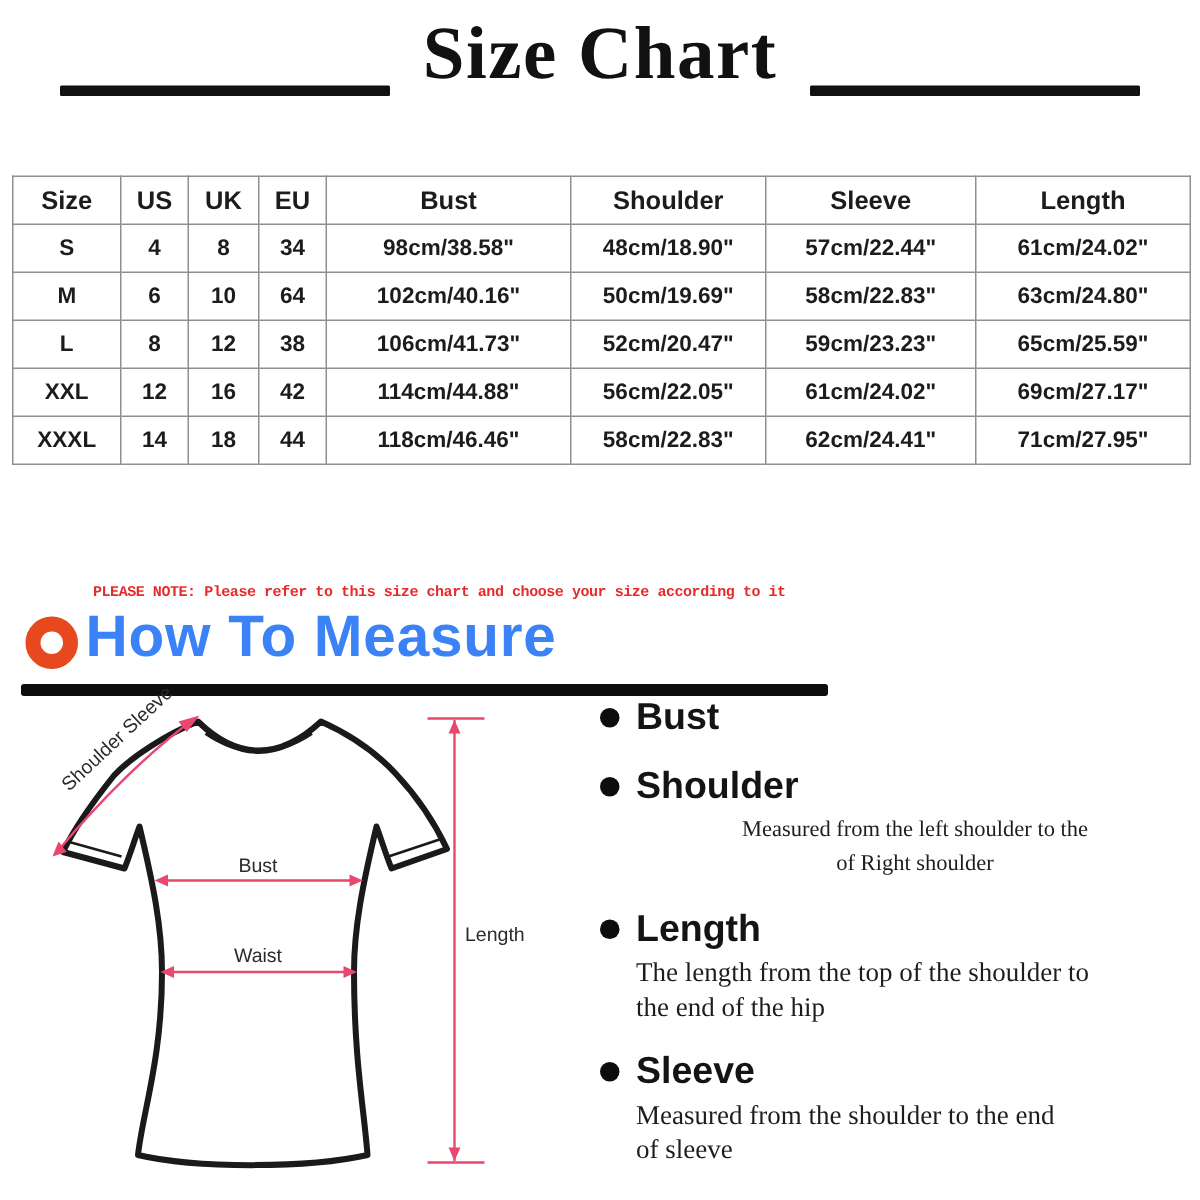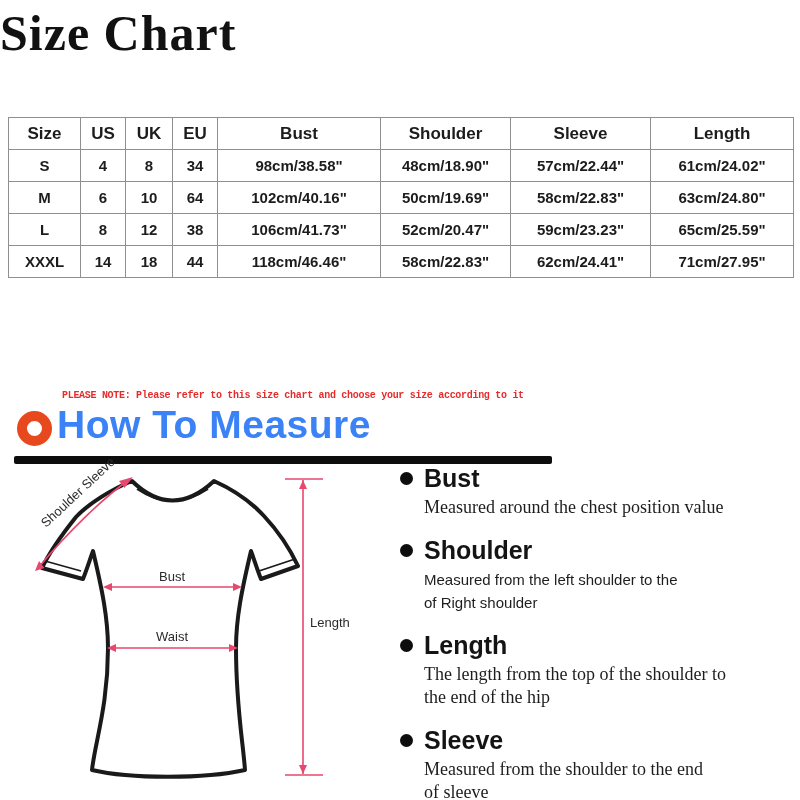--- a/index.html
+++ b/index.html
@@ -1,21 +1,21 @@
 <!DOCTYPE html>
 <html><head>
 <meta charset="utf-8">
 <style>
   html,body{margin:0;padding:0;background:#ffffff;}
   .page{position:relative;width:800px;height:800px;background:#ffffff;overflow:hidden;
         font-family:"Liberation Sans",sans-serif;color:#111;}
 
   
   .title-row{position:absolute;left:0;top:2px;width:800px;height:62px;
-             display:flex;align-items:flex-start;justify-content:center;gap:22px;flex-direction:column;}
+             display:flex;align-items:flex-end;justify-content:center;gap:22px;}
   .title-rule{width:220px;height:7px;background:#111;border-radius:1px;}
   .page-title{margin:0;font-family:"Liberation Serif",serif;font-weight:bold;
               font-size:50px;letter-spacing:1px;color:#111;white-space:nowrap;}
 
   
   .size-table{position:absolute;left:8px;top:117px;border-collapse:collapse;table-layout:fixed;}
   .size-table th,.size-table td{border:1.5px solid #8f8f8f;text-align:center;vertical-align:middle;
       font-weight:bold;font-size:15px;color:#1c1c1c;padding:0;height:31px;white-space:nowrap;}
   .size-table th{font-size:17px;}
 
@@ -35,21 +35,21 @@
   .diagram{position:absolute;left:0;top:450px;}
 
   
   .instructions{position:absolute;left:400px;top:464px;width:396px;}
   .ins-item{margin-bottom:17px;}
   .ins-head{display:flex;align-items:center;gap:11px;}
   .ins-bullet{width:13px;height:13px;border-radius:50%;background:#0d0d0d;flex:0 0 auto;}
   .ins-title{margin:0;font-size:25px;font-weight:bold;color:#141414;}
   .ins-desc{margin:3px 0 0 24px;font-family:"Liberation Serif",serif;font-size:18px;
             line-height:23px;color:#1d1d1d;white-space:pre-line;}
-  .ins-desc.mono{font-family:Liberation Sans, sans-serif;font-size:15px;line-height:23px;}
+  .ins-desc.mono{font-family:Liberation Serif, serif;font-size:15px;line-height:23px;text-align:center;}
 </style>
 </head>
 <body>
 
 <div class="page">
 
   <header class="title-row">
     <span class="title-rule"></span>
     <h1 class="page-title">Size Chart</h1>
     <span class="title-rule"></span>
@@ -103,20 +103,30 @@
           <td>L</td>
           <td>8</td>
           <td>12</td>
           <td>38</td>
           <td>106cm/41.73"</td>
           <td>52cm/20.47"</td>
           <td>59cm/23.23"</td>
           <td>65cm/25.59"</td>
         </tr>
         <tr>
+          <td>XXL</td>
+          <td>12</td>
+          <td>16</td>
+          <td>42</td>
+          <td>114cm/44.88"</td>
+          <td>56cm/22.05"</td>
+          <td>61cm/24.02"</td>
+          <td>69cm/27.17"</td>
+        </tr>
+        <tr>
           <td>XXXL</td>
           <td>14</td>
           <td>18</td>
           <td>44</td>
           <td>118cm/46.46"</td>
           <td>58cm/22.83"</td>
           <td>62cm/24.41"</td>
           <td>71cm/27.95"</td>
         </tr>
       </tbody>
@@ -181,21 +191,20 @@
       <text x="310" y="627">Length</text>
     </g>
   </svg>
 
   <div class="instructions" id="instructions">
       <div class="ins-item">
         <div class="ins-head">
           <span class="ins-bullet"></span>
           <h3 class="ins-title">Bust</h3>
         </div>
-        <p class="ins-desc">Measured around the chest position value</p>
       </div>
       <div class="ins-item">
         <div class="ins-head">
           <span class="ins-bullet"></span>
           <h3 class="ins-title">Shoulder</h3>
         </div>
         <p class="ins-desc mono">Measured from the left shoulder to the
 of Right shoulder</p>
       </div>
       <div class="ins-item">

